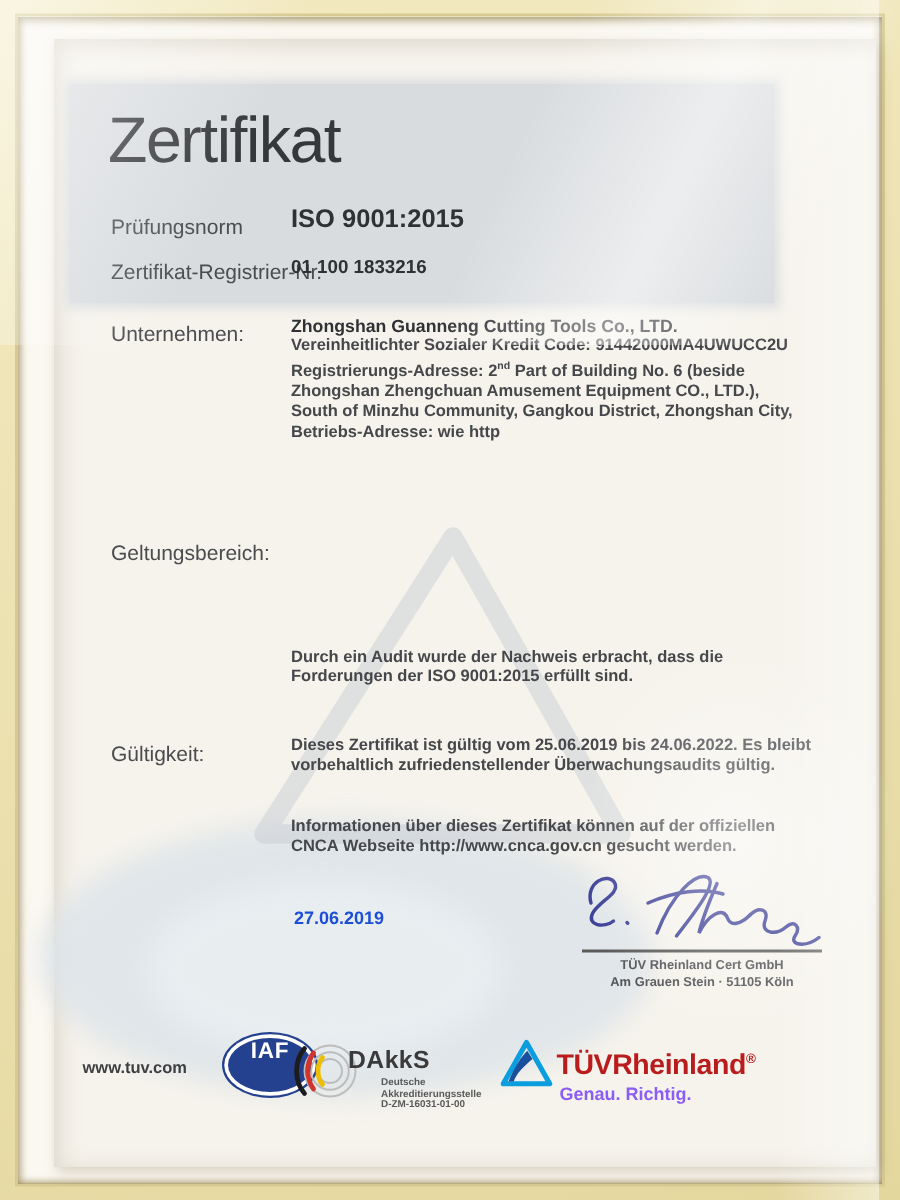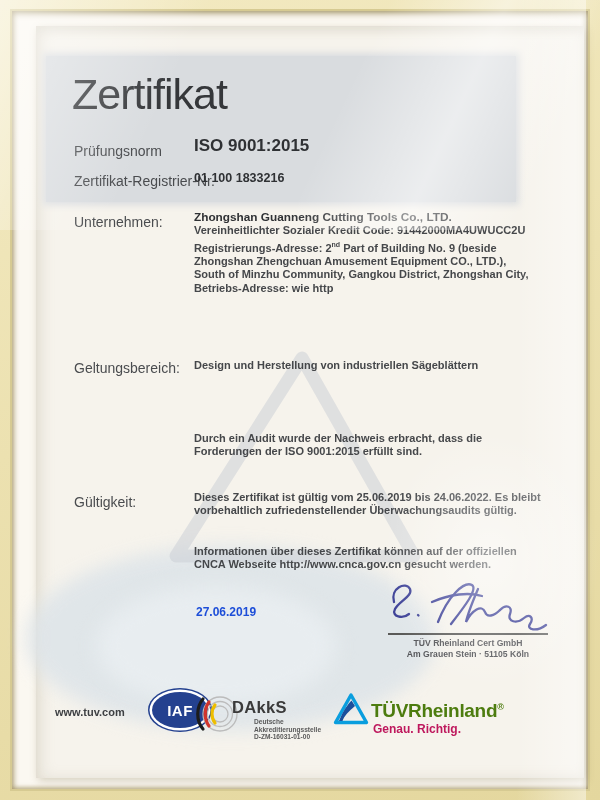--- a/index.html
+++ b/index.html
@@ -46,29 +46,29 @@
   
   .sig-svg{position:absolute;left:338px;top:548px;}
   .sig-line{position:absolute;left:352px;top:607px;width:160px;height:1.5px;background:#5a5a58;}
   .sig-org{position:absolute;left:326px;top:612px;width:212px;text-align:center;
     font-size:8.6px;color:#55565a;line-height:10.5px;font-weight:bold;}
   .issue-date{position:absolute;left:160px;top:579px;font-size:12px;font-weight:bold;color:#1d4ed8;}
   
   .site-url{position:absolute;left:19px;top:680px;font-size:11px;font-weight:bold;color:#3d3f42;text-align:center;}
   .iaf{position:absolute;left:116px;top:666px;width:56px;height:36px;border-radius:50%;
     background:#24418f;box-shadow:0 0 0 2.5px #fff, 0 0 0 4px #24418f;
-    display:flex;align-items:center;justify-content:center;}
+    display:flex;justify-content:center;}
   .iaf span{color:#fff;font-weight:bold;font-size:15px;letter-spacing:.5px;}
   .dakks-mark{position:absolute;left:157px;top:668px;}
   .dakks-word{position:absolute;left:196px;top:672px;font-size:16.5px;font-weight:bold;color:#3a3a3a;letter-spacing:.3px;text-align:center;}
   .dakks-sub{position:absolute;left:218px;top:692px;font-size:6.6px;color:#5a5a5a;line-height:7.6px;font-weight:bold;}
   .tuv-tri{position:absolute;left:297px;top:666px;}
-  .brand{position:absolute;left:335px;top:674px;font-size:19px;font-weight:bold;color:#4d7c0f;letter-spacing:-0.3px;}
+  .brand{position:absolute;left:335px;top:674px;font-size:19px;font-weight:bold;color:#b91c1c;letter-spacing:-0.3px;}
   .brand sup{font-size:9px;}
-  .tagline{position:absolute;left:337px;top:696px;font-size:12px;font-weight:bold;color:#be185d;}
+  .tagline{position:absolute;left:337px;top:696px;font-size:12px;font-weight:bold;color:#8b5cf6;}
   
   .glare-top{position:absolute;left:0;top:0;width:600px;height:230px;pointer-events:none;
     background:linear-gradient(115deg, rgba(255,255,255,.55) 0%, rgba(255,255,255,0) 30%, rgba(255,255,255,0) 55%, rgba(255,255,255,.5) 72%, rgba(255,255,255,0) 88%);}
   .glare-right{position:absolute;right:14px;top:0;width:70px;height:800px;pointer-events:none;
     background:linear-gradient(90deg, rgba(255,255,255,0), rgba(255,255,255,.45));}
   .glare-mid{position:absolute;left:380px;top:430px;width:220px;height:260px;pointer-events:none;
     background:radial-gradient(ellipse at center, rgba(255,255,255,.5), rgba(255,255,255,0) 70%);}
 </style>
 </head>
 <body>
@@ -89,28 +89,27 @@
 
     <div class="lbl" style="left:38px;top:117px;">Prüfungsnorm</div>
     <div class="val-bold" style="left:158px;top:110px;font-size:17px;">ISO 9001:2015</div>
     <div class="lbl" style="left:38px;top:147px;">Zertifikat-Registrier-Nr.</div>
     <div class="val-bold" style="left:158px;top:145px;font-size:12.5px;">01 100 1833216</div>
 
     <div class="lbl" style="left:38px;top:188px;">Unternehmen:</div>
     <div class="body-block" style="left:158px;top:185px;width:352px;">
       <div class="company-name">Zhongshan Guanneng Cutting Tools Co., LTD.</div>
       <div>Vereinheitlichter Sozialer Kredit Code: 91442000MA4UWUCC2U</div>
-      <div><span>Registrierungs-Adresse: 2</span><sup>nd</sup><span> Part of Building No. 9 (beside</span></div>
+      <div><span>Registrierungs-Adresse: 2</span><sup>nd</sup><span> Part of Building No. 6 (beside</span></div>
       <div>Zhongshan Zhengchuan Amusement Equipment CO., LTD.),</div>
       <div>South of Minzhu Community, Gangkou District, Zhongshan City,</div>
       <div>Betriebs-Adresse: wie http</div>
     </div>
 
     <div class="lbl" style="left:38px;top:334px;">Geltungsbereich:</div>
-    <div class="body-block" style="left:158px;top:333px;width:352px;">Design und Herstellung von industriellen Sägeblättern</div>
 
     <div class="body-block" style="left:158px;top:406px;width:340px;">Durch ein Audit wurde der Nachweis erbracht, dass die Forderungen der ISO 9001:2015 erfüllt sind.</div>
 
     <div class="lbl" style="left:38px;top:468px;">Gültigkeit:</div>
     <div class="body-block" style="left:158px;top:465px;width:352px;">Dieses Zertifikat ist gültig vom 25.06.2019 bis 24.06.2022. Es bleibt vorbehaltlich zufriedenstellender Überwachungsaudits gültig.</div>
     <div class="body-block" style="left:158px;top:519px;width:352px;">Informationen über dieses Zertifikat können auf der offiziellen CNCA Webseite http://www.cnca.gov.cn gesucht werden.</div>
 
     <div class="issue-date">27.06.2019</div>
     <svg class="sig-svg" width="185" height="62" viewBox="0 0 185 62">
       <g fill="none" stroke="#3b3f96" stroke-width="2.3" stroke-linecap="round">

